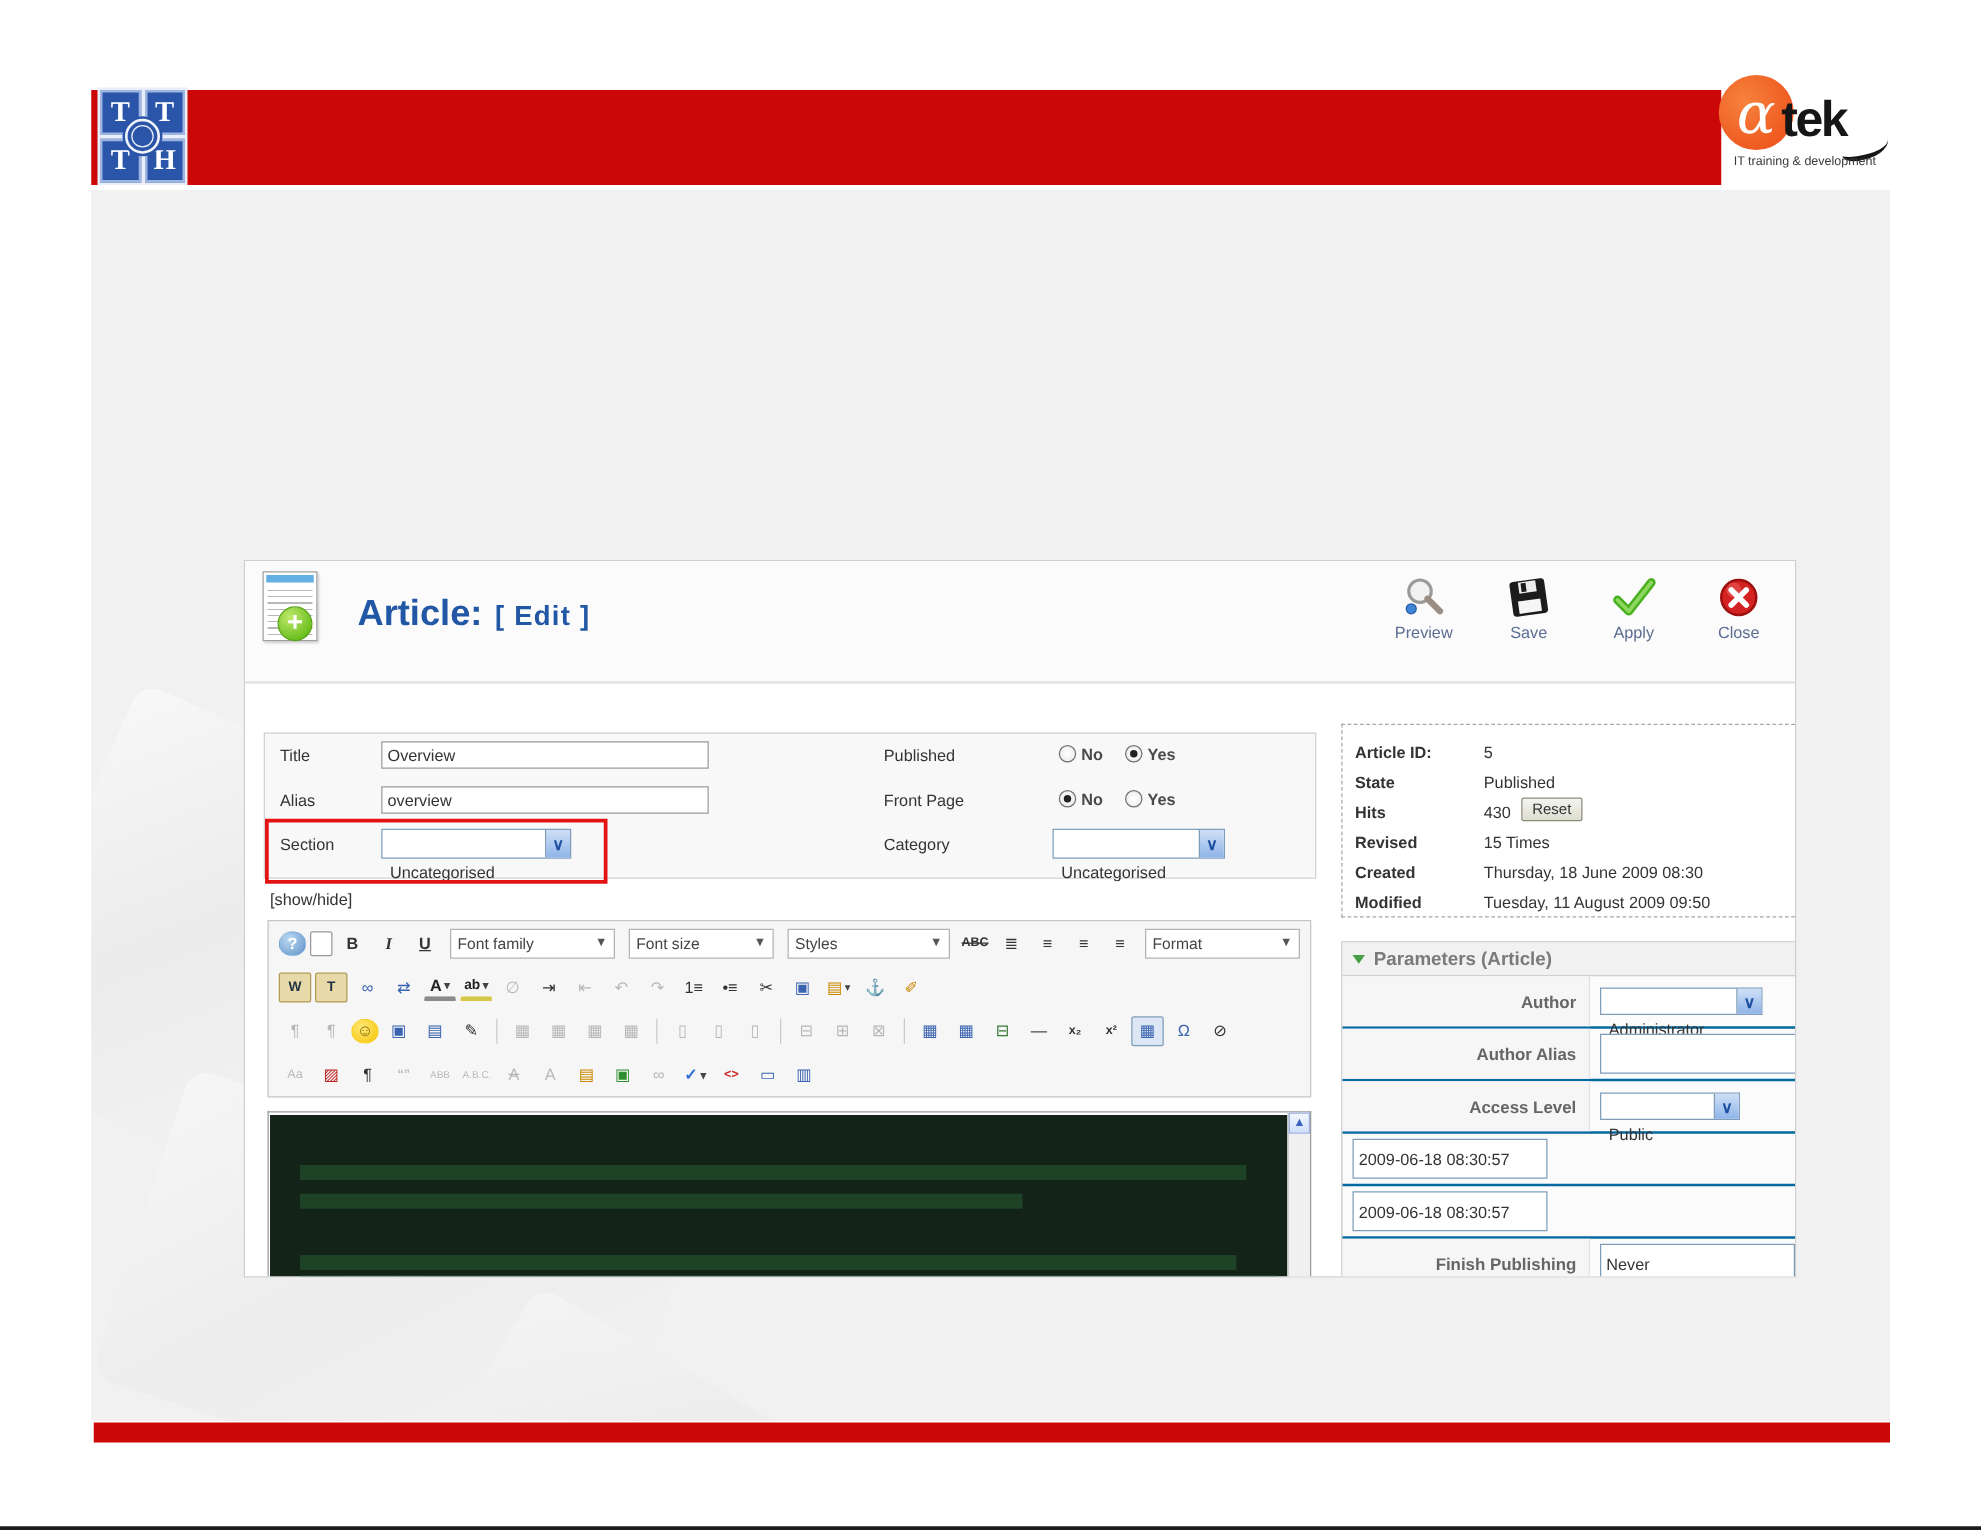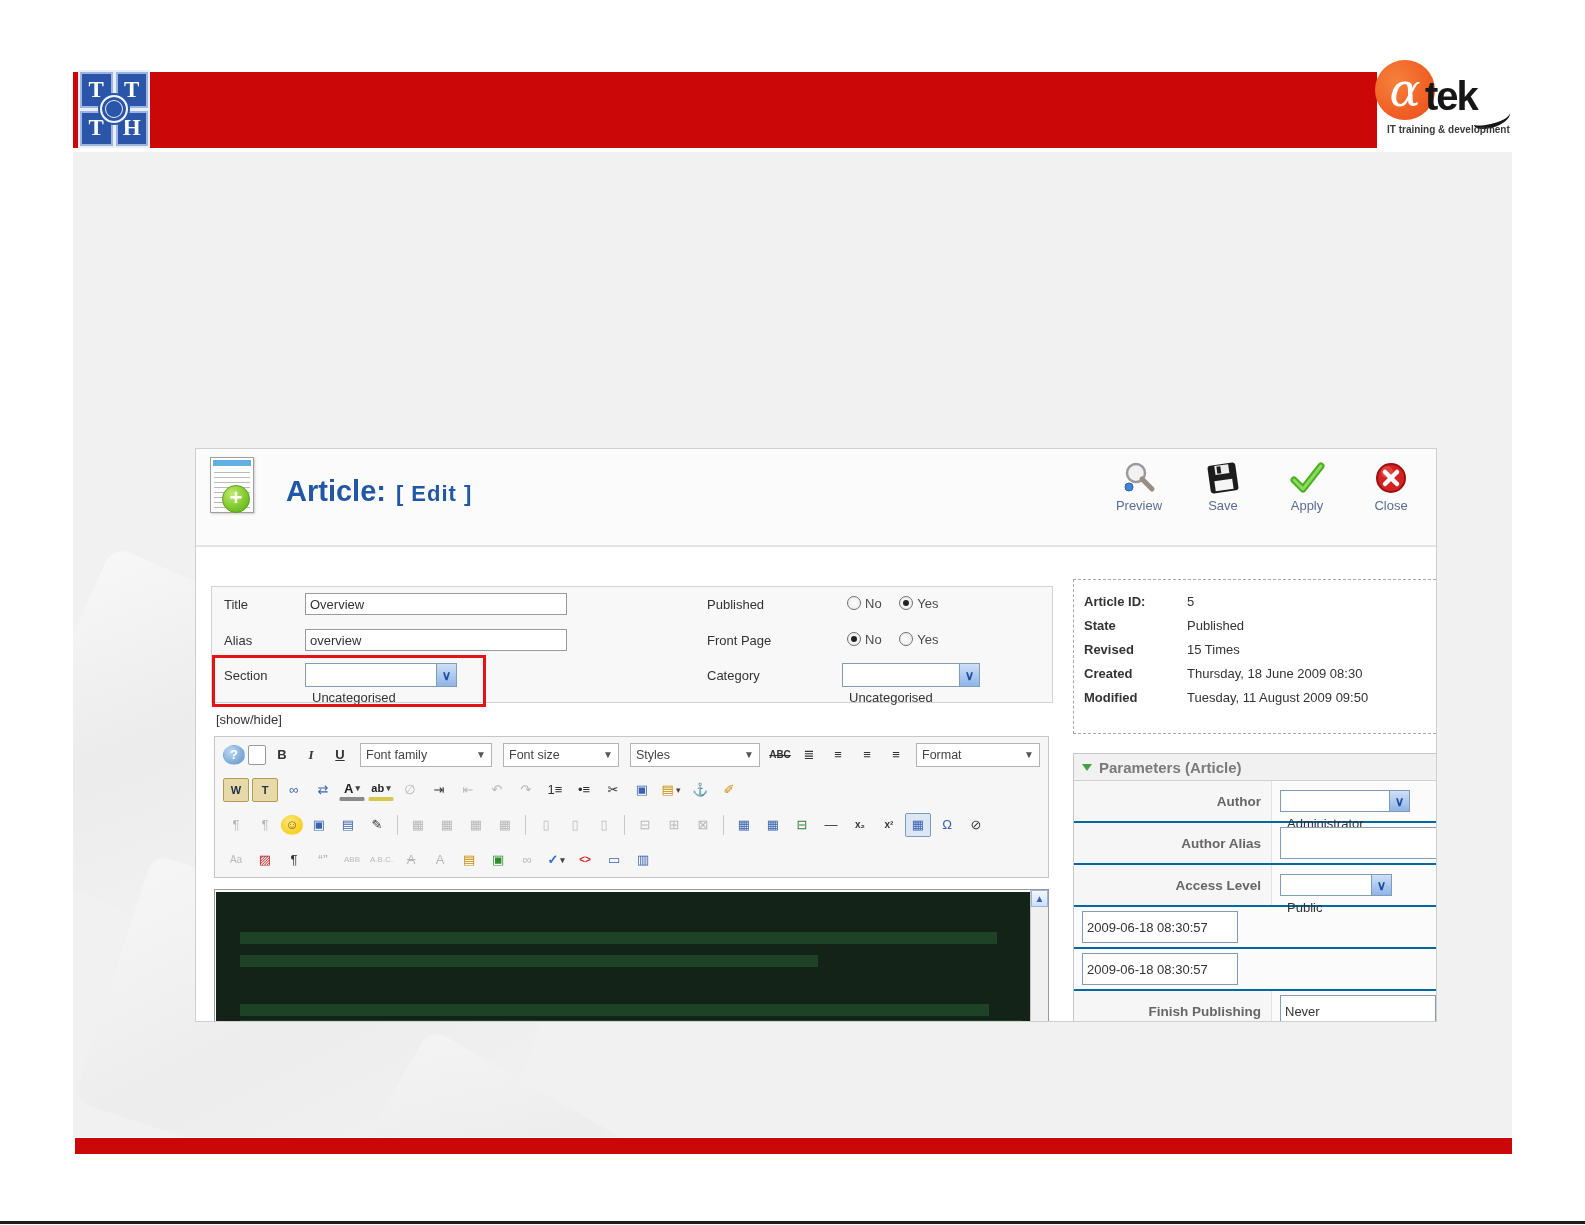--- a/index.html
+++ b/index.html
@@ -18,21 +18,21 @@
   
   .logo-tth{position:absolute;left:78px;top:70px;width:72px;height:78px;display:grid;grid-template-columns:1fr 1fr;grid-template-rows:1fr 1fr;gap:3px;background:#e9eef8;padding:2px;box-sizing:border-box;}
   .tth-cell{background:#2b55a8;border:2px solid #9db5e2;display:flex;align-items:center;justify-content:center;color:#fff;font-family:"Liberation Serif",serif;font-weight:bold;font-size:23px;}
   .tth-emblem{position:absolute;left:50%;top:50%;width:24px;height:24px;transform:translate(-50%,-50%);border-radius:50%;background:#2b55a8;border:2px solid #f2f5fb;box-shadow:0 0 0 2px #2b55a8, inset 0 0 0 3px #2b55a8, inset 0 0 0 4px #e9eef8;}
 
   
   .logo-atek{position:absolute;left:1375px;top:60px;width:150px;height:88px;}
   .atek-circle{position:absolute;left:0;top:0;width:60px;height:60px;border-radius:50%;background:radial-gradient(circle at 35% 35%, #f6823c, #ef5a21 70%);color:#fff;display:flex;align-items:center;justify-content:center;font-family:"DejaVu Serif",serif;font-style:italic;font-size:46px;line-height:1;}
   .atek-word{position:absolute;left:50px;top:14px;font-size:40px;font-weight:bold;color:#161616;letter-spacing:-2px;}
   .atek-swoosh{position:absolute;left:98px;top:48px;width:38px;height:16px;border-bottom:4px solid #161616;border-radius:0 0 90% 40%;transform:rotate(-8deg);}
-  .atek-tagline{position:absolute;left:12px;top:64px;font-size:10px;font-weight:bold;color:#3a3a3a;white-space:nowrap;text-align:right;}
+  .atek-tagline{position:absolute;left:12px;top:64px;font-size:10px;font-weight:normal;color:#3a3a3a;white-space:nowrap;text-align:right;}
 
   
   .shot{position:absolute;left:195px;top:448px;width:1242px;height:574px;background:#fff;border:1px solid #cfcfcf;box-sizing:border-box;overflow:hidden;font-size:13px;color:#333;}
 
   
   .shot-header{position:absolute;left:0;top:0;width:100%;height:96px;background:#fbfbfb;border-bottom:2px solid #e3e3e3;}
   .doc-icon{position:absolute;left:14px;top:8px;width:42px;height:54px;background:#fff;border:1px solid #9f9f9f;box-shadow:1px 1px 2px rgba(0,0,0,.18);}
   .doc-icon .dtitle{position:absolute;left:2px;top:2px;right:2px;height:6px;background:#63aee2;}
   .doc-icon .dlines{position:absolute;left:3px;top:12px;right:3px;bottom:3px;background:repeating-linear-gradient(#fff 0 2px,#b9b9b9 2px 3px,#fff 3px 5px);}
   .doc-plus{position:absolute;left:26px;top:36px;width:26px;height:26px;border-radius:50%;background:radial-gradient(circle at 35% 30%, #bfe96a, #6abe1e 75%);border:1px solid #57a214;color:#fff;font-size:22px;font-weight:bold;line-height:24px;text-align:center;}
@@ -44,21 +44,21 @@
 
   
   .formbox{position:absolute;left:15px;top:137px;width:842px;height:117px;background:#f8f8f8;border:1px solid #d2d2d2;box-sizing:border-box;}
   .flabel{position:absolute;font-size:13px;color:#333;}
   .tinput{position:absolute;height:20px;border:1px solid #9a9a9a;background:#fff;font-size:13px;color:#333;padding:0 4px;font-family:"Liberation Sans",sans-serif;box-sizing:content-box;}
   .xpsel{position:absolute;height:24px;border:1px solid #7f9db9;background:#fff;display:flex;align-items:center;box-sizing:border-box;cursor:pointer;}
   .xpsel .val{flex:1;padding:0 6px;font-size:13px;color:#333;white-space:nowrap;overflow:hidden;margin-top:44px;}
   .xpsel .arr{width:19px;height:100%;background:linear-gradient(#cfe0f7,#8fb4e8);border-left:1px solid #7f9db9;color:#1d4fa0;display:flex;align-items:center;justify-content:center;font-size:13px;font-weight:bold;}
   .radio{display:inline-block;width:12px;height:12px;border-radius:50%;border:1px solid #707070;background:radial-gradient(#fff,#e8e8e8);vertical-align:-2px;margin-right:4px;cursor:pointer;position:relative;}
   .radio.checked::after{content:"";position:absolute;left:3px;top:3px;width:6px;height:6px;border-radius:50%;background:#222;}
-  .rlab{font-size:13px;color:#4a4a4a;margin-right:14px;}
+  .rlab{font-size:13px;color:#4a4a4a;margin-right:14px;font-weight:bold;}
   .annot{position:absolute;left:16px;top:206px;width:268px;height:46px;border:3px solid #e51414;}
 
   
   .showhide{position:absolute;left:20px;top:263px;font-size:13px;color:#333;cursor:pointer;}
   .edit-toolbar{position:absolute;left:18px;top:287px;width:835px;height:142px;background:#f6f6f6;border:1px solid #c6c6c6;box-sizing:border-box;}
   .tb-row{display:flex;align-items:center;height:35px;padding-left:8px;gap:3px;}
   .grp{display:flex;align-items:center;gap:3px;}
   .tbi{min-width:22px;height:22px;display:inline-flex;align-items:center;justify-content:center;font-size:13px;color:#333;cursor:pointer;border:1px solid transparent;border-radius:2px;padding:0 1px;white-space:nowrap;}
   .tbi.dis{opacity:.32;cursor:default;}
   .tbi.b{font-weight:bold;} .tbi.i{font-style:italic;font-family:"Liberation Serif",serif;font-weight:bold;}
@@ -350,20 +350,25 @@
     <div class="details">
       <div class="drow">
         <span class="dlab">Article ID:</span>
         <span class="dval">5</span>
       </div>
       <div class="drow">
         <span class="dlab">State</span>
         <span class="dval">Published</span>
       </div>
       <div class="drow">
+        <span class="dlab">Hits</span>
+        <span class="dval">430</span>
+        <button class="reset-btn">Reset</button>
+      </div>
+      <div class="drow">
         <span class="dlab">Revised</span>
         <span class="dval">15 Times</span>
       </div>
       <div class="drow">
         <span class="dlab">Created</span>
         <span class="dval">Thursday, 18 June 2009 08:30</span>
       </div>
       <div class="drow">
         <span class="dlab">Modified</span>
         <span class="dval">Tuesday, 11 August 2009 09:50</span>

